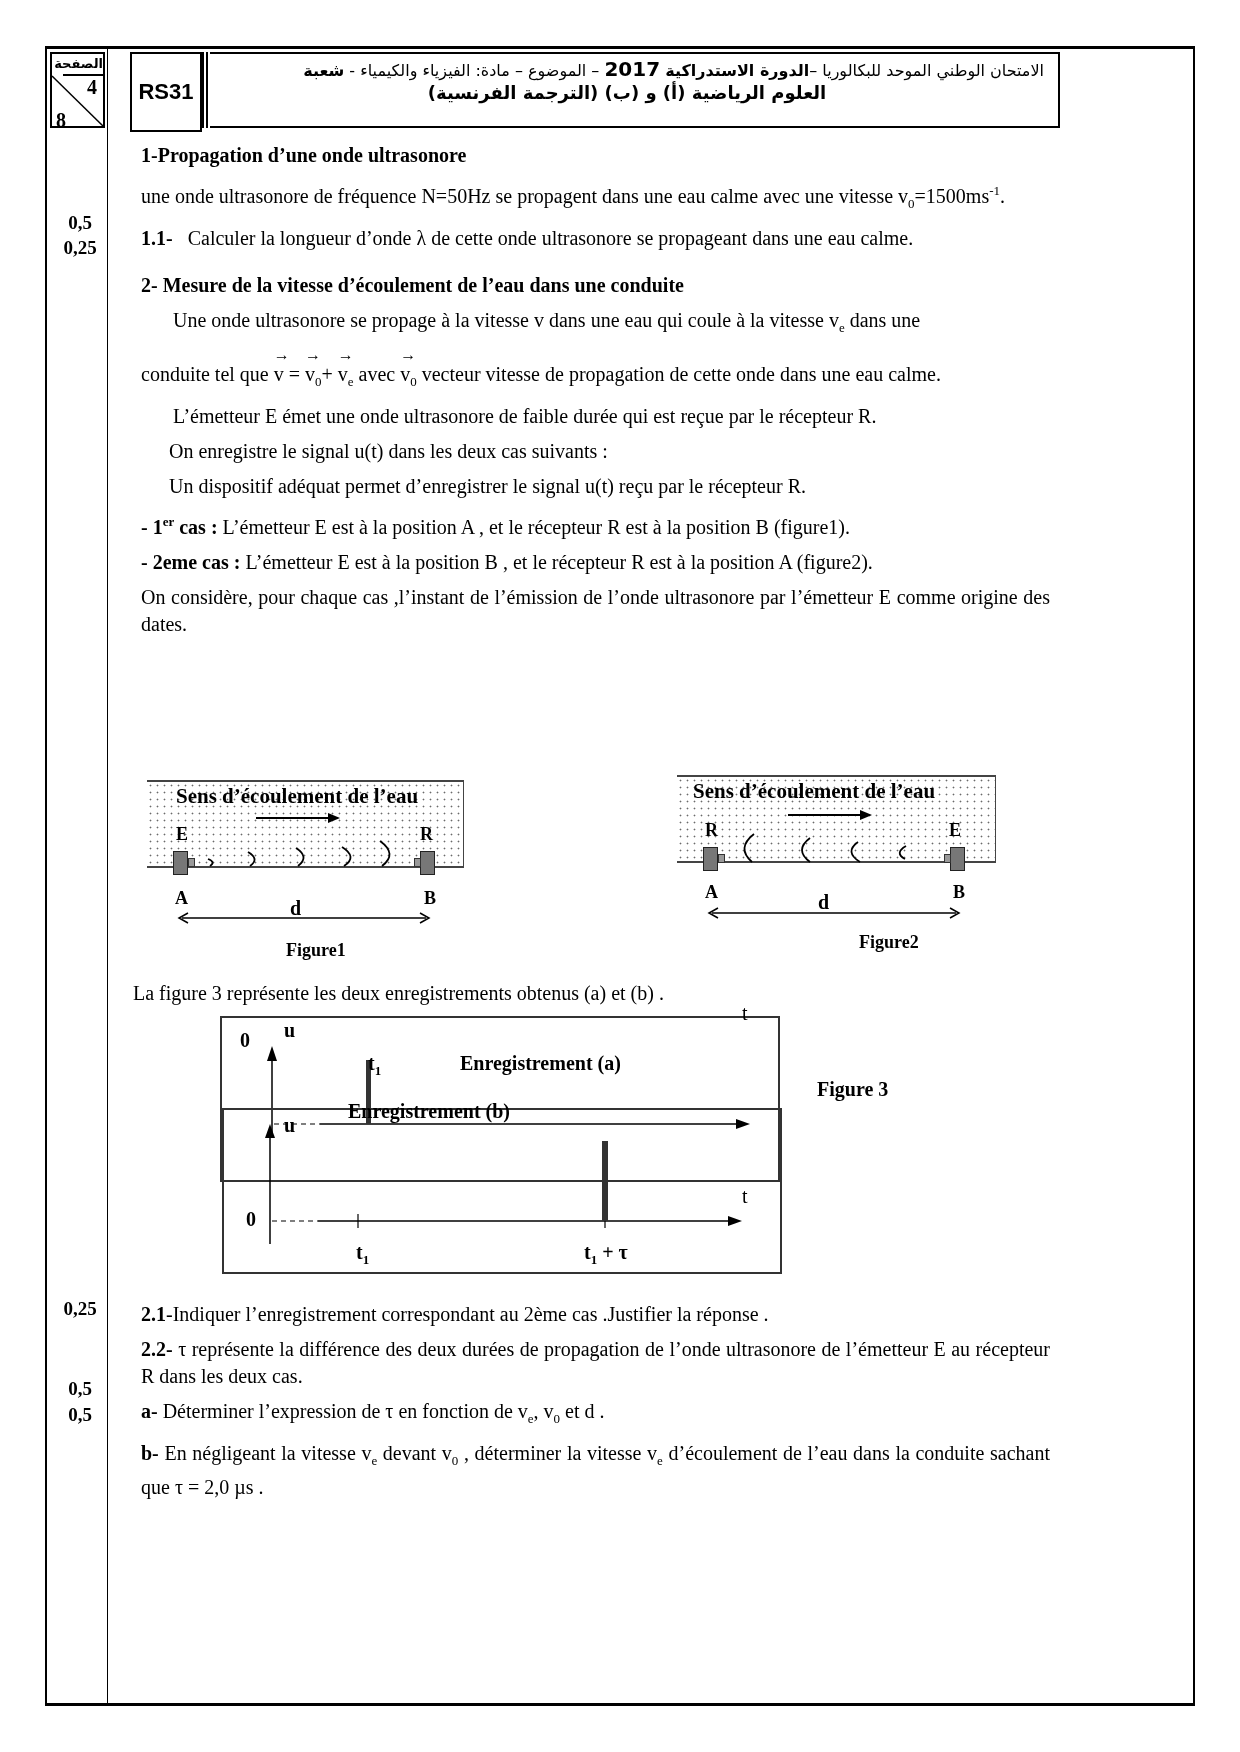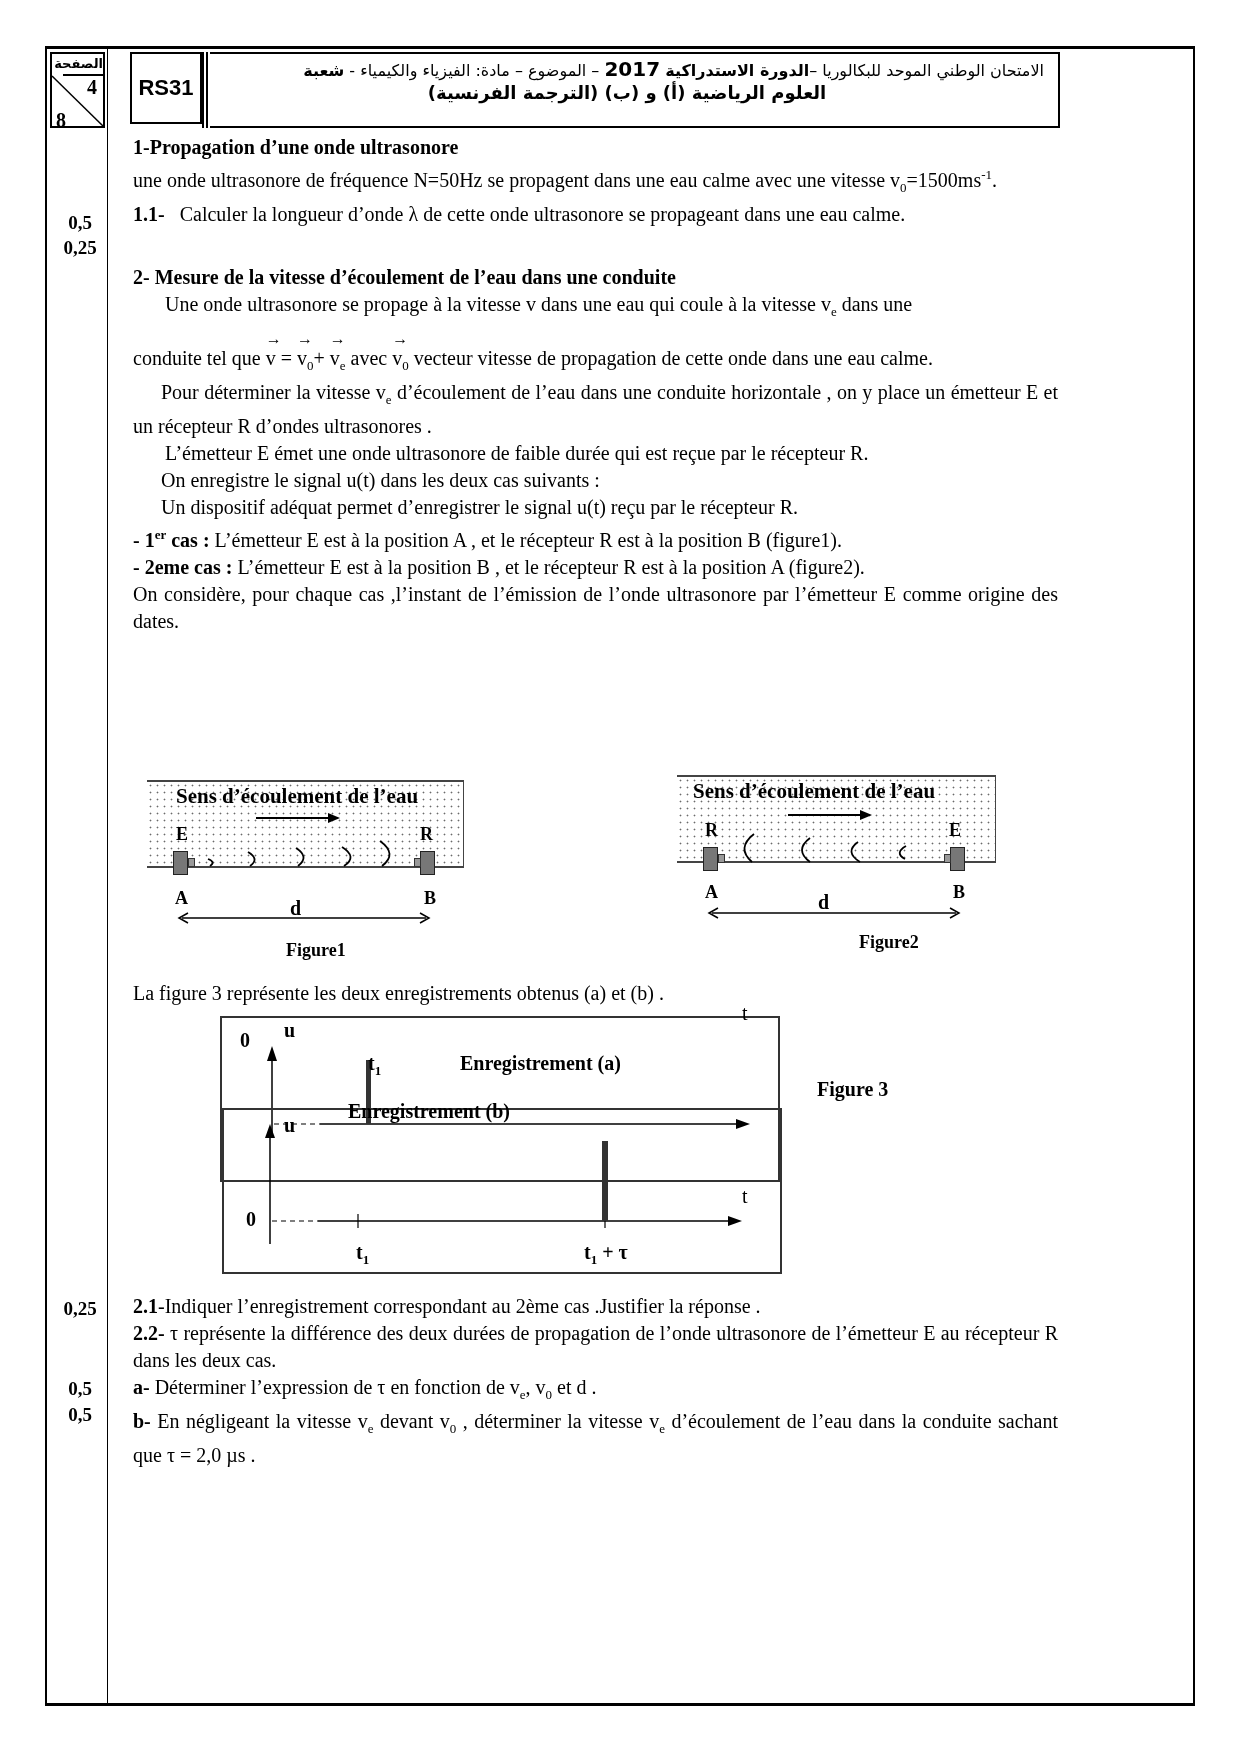--- a/index.html
+++ b/index.html
@@ -5,31 +5,31 @@
   html, body { margin:0; padding:0; background:#fff; }
   body { width:1240px; height:1752px; position:relative; font-family:"Liberation Serif", serif; color:#000; overflow:hidden; }
   .frame { position:absolute; left:45px; top:46px; width:1150px; height:1660px; border:2px solid #000; border-top:3px solid #000; border-bottom:3px solid #000; box-sizing:border-box; }
   .margin-line { position:absolute; left:107px; top:46px; width:1px; height:1660px; background:#000; }
   
   .pagebox { position:absolute; left:50px; top:52px; width:55px; height:76px; border:2px solid #000; box-sizing:border-box; }
   .pagebox .lbl { position:absolute; top:0; left:0; right:0; height:20px; border-bottom:2px solid #000; font-family:"DejaVu Sans", sans-serif; font-weight:bold; font-size:13px; text-align:center; line-height:20px; direction:rtl;margin-left:11px; }
   .pagebox .num { position:absolute; right:6px; top:22px; font-weight:bold; font-size:20px; }
   .pagebox .tot { position:absolute; left:4px; bottom:-6px; font-weight:bold; font-size:20px; }
   .pagebox svg { position:absolute; left:0; top:20px; }
-  .codebox { position:absolute; left:130px; top:52px; width:72px; height:72px; border:2px solid #000; box-sizing:border-box; font-family:"Liberation Sans", sans-serif; font-weight:bold; font-size:22px; display:flex; align-items:center; justify-content:center; }
+  .codebox { position:absolute; left:130px; top:52px; width:72px; height:80px; border:2px solid #000; box-sizing:border-box; font-family:"Liberation Sans", sans-serif; font-weight:bold; font-size:22px; display:flex; align-items:center; justify-content:center; }
   .codebox2 { position:absolute; left:202px; top:52px; width:6px; height:76px; border-left:2px solid #000; border-right:2px solid #000; box-sizing:border-box; }
   .titlebox { position:absolute; left:210px; top:52px; width:850px; height:76px; border:2px solid #000; border-left:none; box-sizing:border-box; direction:rtl; font-family:"DejaVu Sans", sans-serif; padding-right:14px; }
   .titlebox .l1 { font-size:16px; margin-top:3px; white-space:nowrap; }
   .titlebox .l1 b.y { font-size:20px; font-family:"DejaVu Sans", sans-serif; font-weight:900; }
   .titlebox .l2 { font-size:18px; font-weight:bold; text-align:center; margin-top:1px; white-space:nowrap; }
   
   .score { position:absolute; left:55px; width:50px; text-align:center; font-weight:bold; font-size:19px; }
   
   .txt { position:absolute; left:133px; width:925px; font-size:20px; line-height:27px; text-align:justify; }
-  .txt p { margin:0; }
+  .txt p { margin:8px; }
   .b { font-weight:bold; }
   .ind1 { text-indent:32px; }
   .ind3 { text-indent:28px; }
   .vec { position:relative; display:inline-block; }
   .vec::before { content:"\2192"; position:absolute; top:-20px; left:0; font-size:16px; }
   sub { font-size:13px; }
   sup { font-size:13px; }
   
   .fig { position:absolute; }
   .waterbox { position:absolute; background-color:#fff; background-image:radial-gradient(#6a6a6a 0.8px, transparent 1.1px); background-size:7px 7px; border-top:2px solid #444; border-bottom:2px solid #444; }
@@ -76,21 +76,20 @@
   <p class="b">1-Propagation d’une onde ultrasonore</p>
   <p><span>une onde ultrasonore de fréquence N=50Hz se propagent dans une eau calme avec une vitesse</span>
     <span>v</span><sub>0</sub><span>=1500ms</span><sup>-1</sup><span>.</span></p>
   <p><b>1.1-</b>&nbsp;&nbsp; <span>Calculer la longueur d’onde λ de cette onde ultrasonore se propageant dans une eau calme.</span></p>
 </div>
 
 <div class="txt" style="top:264px;">
   <p class="b">2- Mesure de la vitesse d’écoulement de l’eau dans une conduite</p>
   <p class="ind1"><span>Une onde ultrasonore se propage à la vitesse v dans une eau qui coule à la vitesse v</span><sub>e</sub><span> dans une</span></p>
   <p style="margin-top:20px;"><span>conduite tel que </span><span class="vec">v</span><span> = </span><span class="vec"><span>v</span><sub>0</sub></span><span>+ </span><span class="vec"><span>v</span><sub>e</sub></span><span> avec </span><span class="vec"><span>v</span><sub>0</sub></span><span> vecteur vitesse de propagation  de cette onde dans une eau calme.</span></p>
-  <p class="ind3"><span>Pour déterminer la vitesse v</span><sub>e</sub><span> d’écoulement de l’eau dans une conduite horizontale , on y place un émetteur E et un récepteur R d’ondes ultrasonores .</span></p>
   <p class="ind1">L’émetteur E émet une onde ultrasonore de faible durée qui est reçue par le récepteur R.</p>
   <p class="ind3">On enregistre  le signal u(t) dans les deux cas suivants :</p>
   <p class="ind3">Un dispositif adéquat permet d’enregistrer le signal u(t) reçu par le récepteur R.</p>
   <p><b><span>- 1</span><sup>er</sup><span> cas :</span></b><span> L’émetteur E est à la position A , et le récepteur R est à la position B (figure1).</span></p>
   <p><b>- 2eme cas :</b><span> L’émetteur E est à la position B , et le récepteur R est à la position A (figure2).</span></p>
   <p>On considère, pour chaque cas ,l’instant de l’émission de l’onde ultrasonore par l’émetteur E comme origine des dates.</p>
 </div>
 
 <div class="fig" style="left:0;top:0;">
   <div class="waterbox" style="left:147px;top:780px;width:316px;height:84px;border-right:1px solid #444;"></div>

